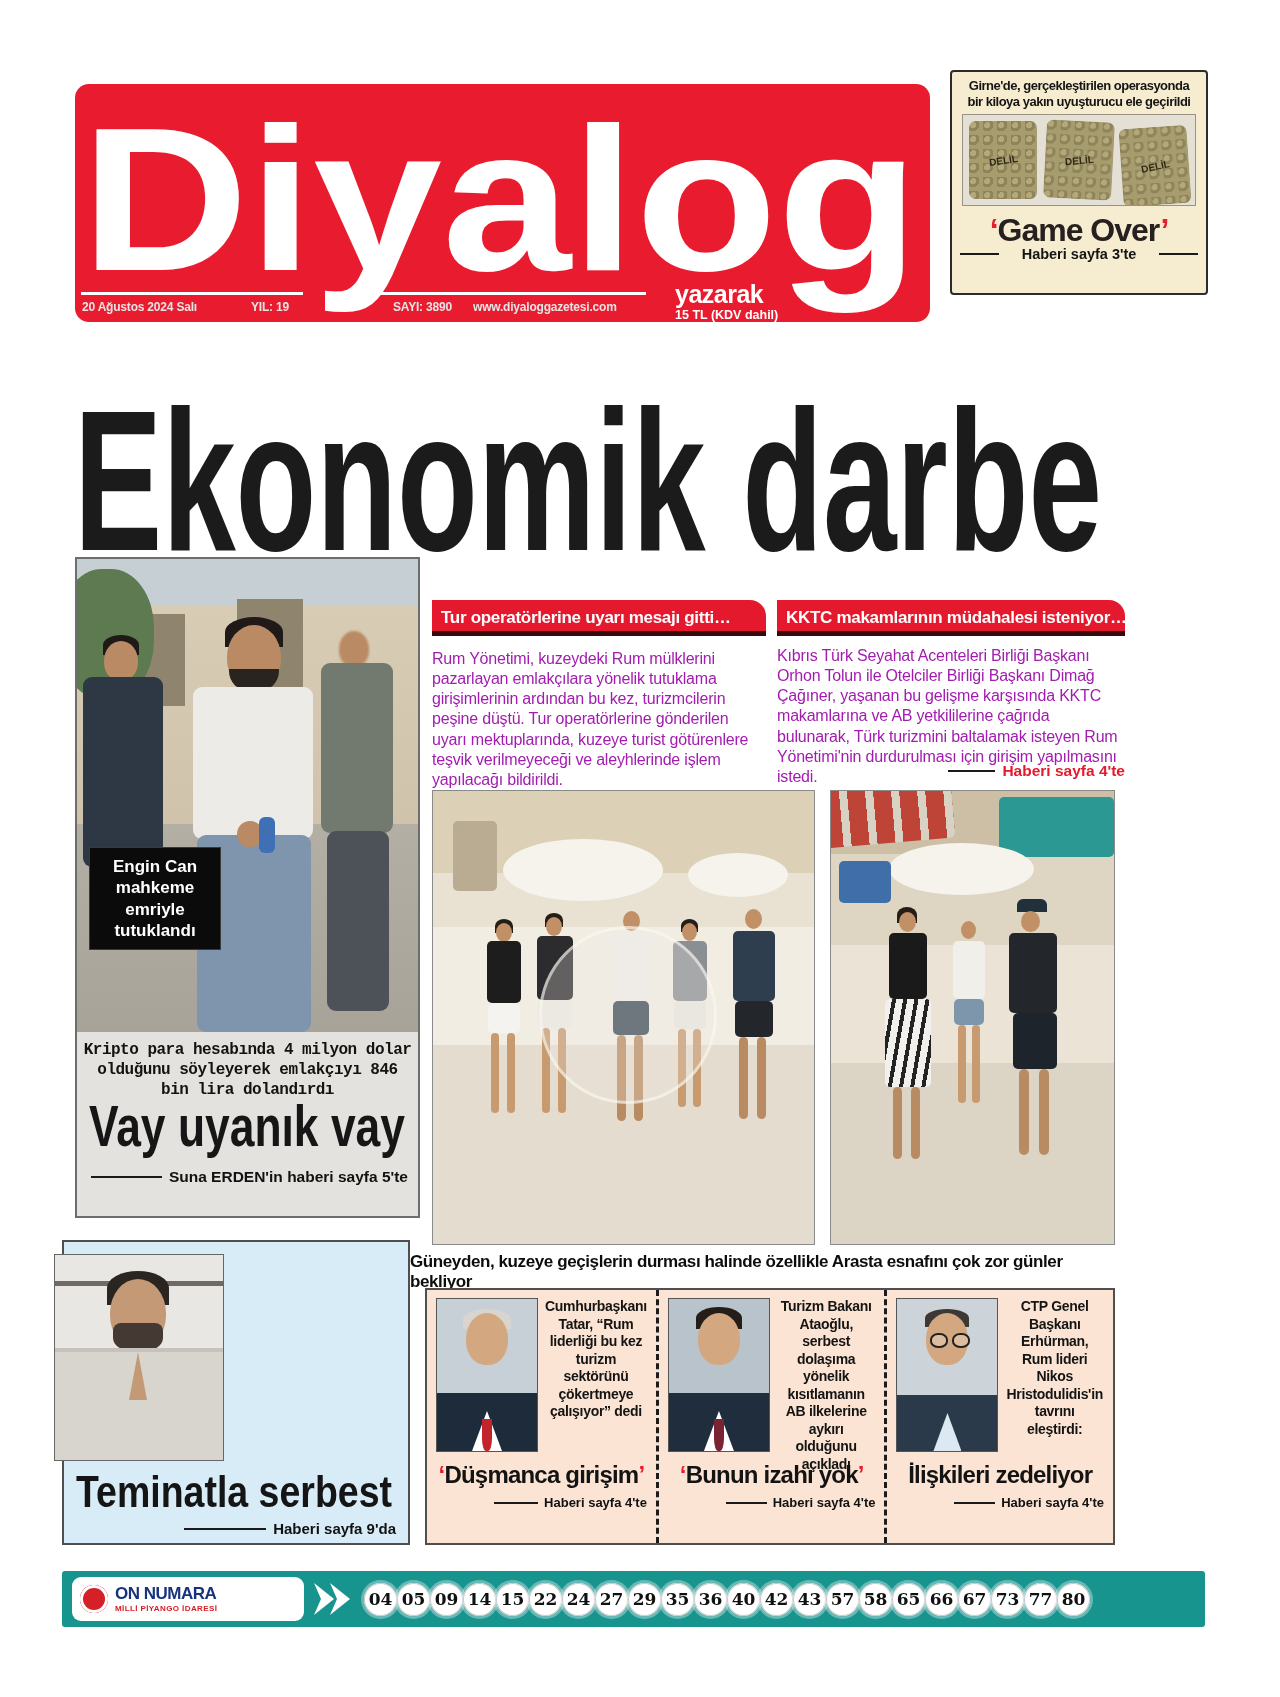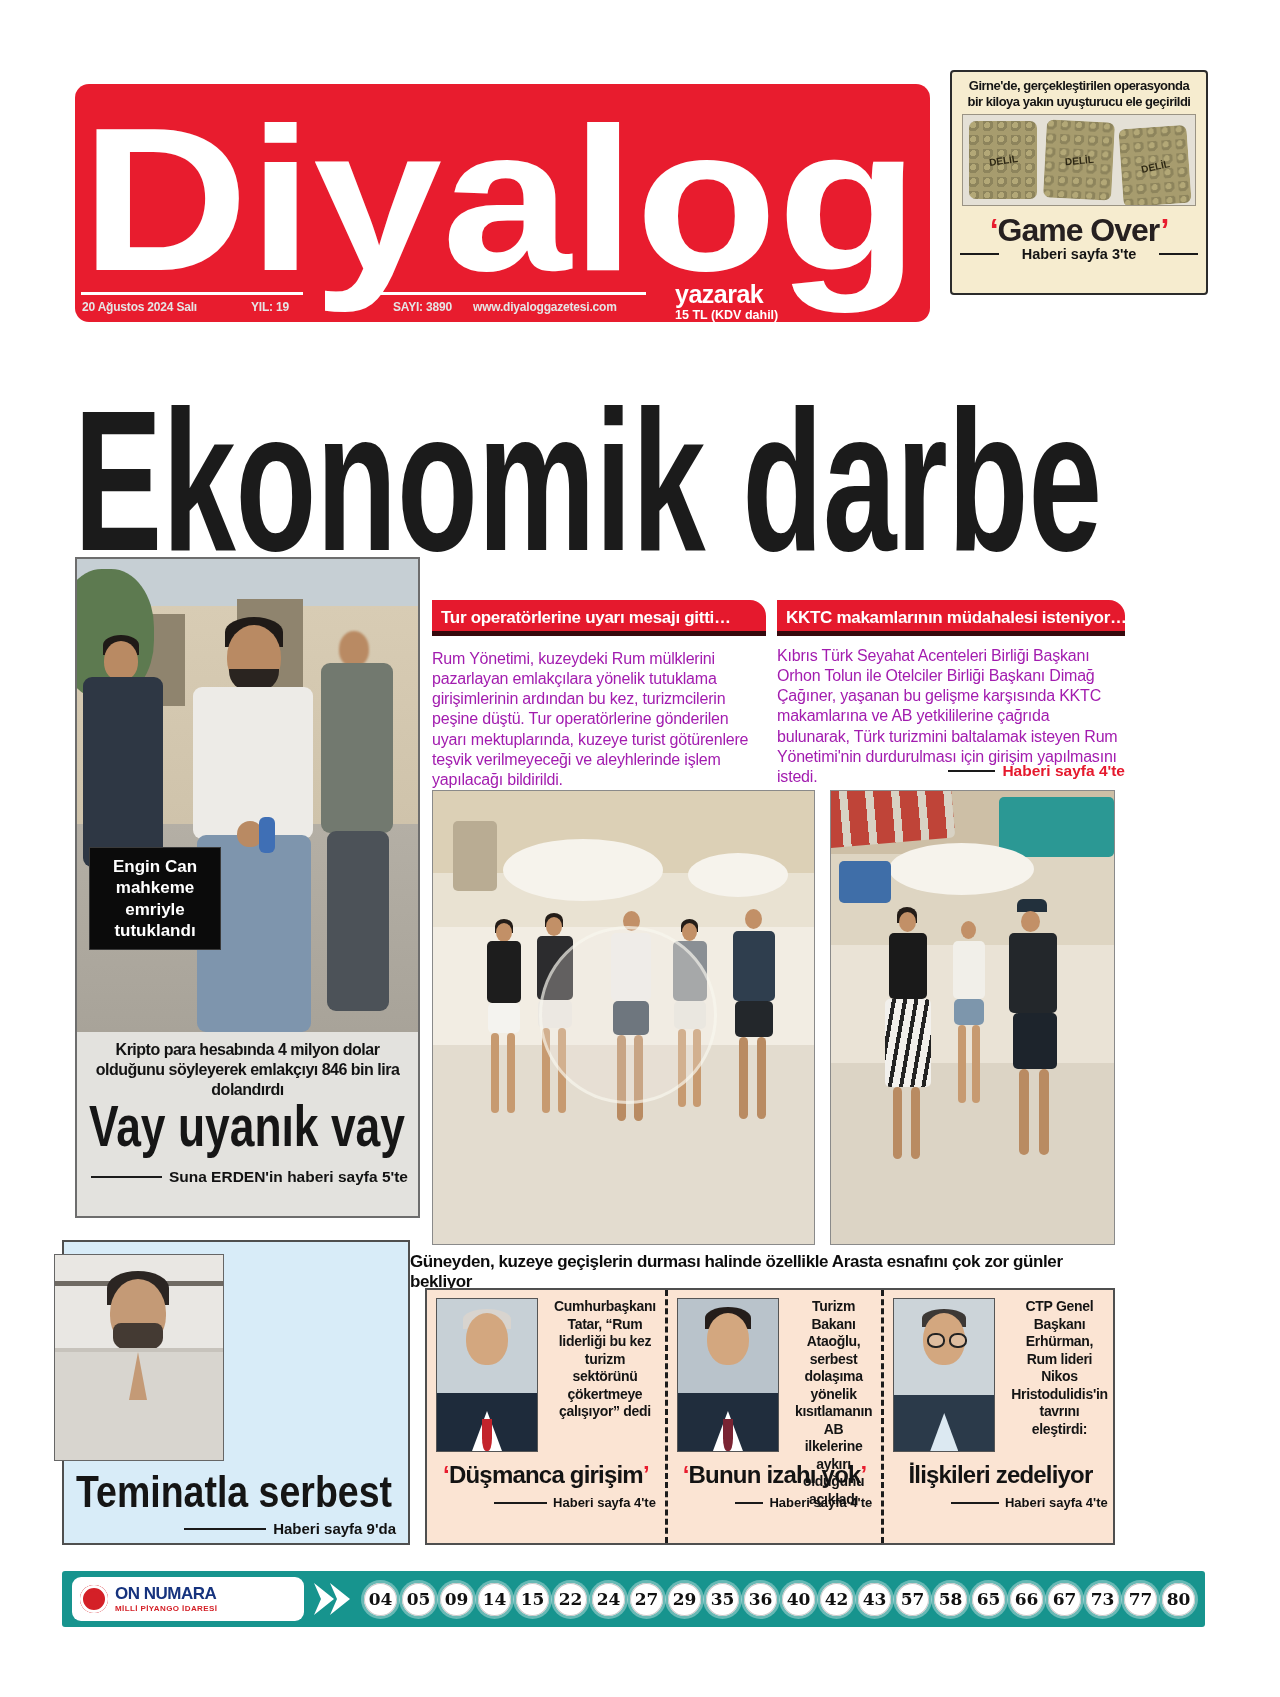--- a/index.html
+++ b/index.html
@@ -60,21 +60,21 @@
      background:linear-gradient(180deg,#c6cfd4 0%,#c6cfd4 10%,#d8ccb4 10%,#cfc3ab 56%,#b4afa5 56%,#a8a399 100%);}
   .ec-win{position:absolute;background:#8f846e;}
   .ec-foliage{position:absolute;left:-18px;top:10px;width:95px;height:130px;background:#5d7a50;border-radius:45%;}
   .ec-h{position:absolute;border-radius:50% 50% 46% 46%;background:#b98a63;}
   .ec-hair{position:absolute;border-radius:50% 50% 0 0;background:#1f1a17;}
   .ec-t{position:absolute;border-radius:9px;}
   .ec-label{position:absolute;left:12px;top:288px;width:132px;background:#0b0b0b;border:1px solid #3a3a3a;
             color:#fff;font-weight:bold;font-size:17px;text-align:center;line-height:1.25;padding:8px 4px;box-sizing:border-box;}
   .left-gray{position:absolute;left:0;top:473px;width:341px;height:184px;background:#e3e2de;}
   .left-deck{position:absolute;left:6px;top:8px;width:329px;text-align:center;font-weight:bold;font-size:16px;
-             letter-spacing:-0.5px;line-height:1.25;color:#131313;}
+             letter-spacing:-0.5px;line-height:1.25;color:#131313;font-family:Liberation Mono, monospace;}
   .left-headline{position:absolute;left:8px;top:58px;}
   .left-byline{position:absolute;left:14px;right:10px;top:136px;}
   .left-byline span{font-size:15.5px;color:#111;}
 
   
   .photo-frame{border:1.5px solid #8a8a8a;box-sizing:border-box;overflow:hidden;}
   .photo-street{left:432px;top:790px;width:383px;height:455px;
      background:linear-gradient(180deg,#dcd0b6 0 18%,#e9e2d2 18% 30%,#f2ede3 30% 56%,#e3dccf 56% 100%);}
   .photo-market{left:830px;top:790px;width:285px;height:455px;
      background:linear-gradient(180deg,#cdbfa6 0 14%,#ded5c2 14% 34%,#eae3d6 34% 60%,#dcd4c5 60% 100%);}
@@ -93,21 +93,21 @@
   .blue-photo{position:absolute;right:10px;top:12px;width:168px;height:205px;border:1.5px solid #666;}
   .blue-headline{position:absolute;left:10px;top:222px;}
   .blue-ref{position:absolute;left:120px;right:12px;top:278px;}
   .blue-ref span{font-size:15px;color:#111;}
 
   
   .panels{left:425px;top:1288px;width:690px;height:257px;background:#fbe4d3;border:2px solid #4f4f4f;
           box-sizing:border-box;display:flex;}
   .panel{flex:1;padding:8px 9px;box-sizing:border-box;display:flex;flex-direction:column;}
   .panel + .panel{border-left:3px dashed #1c1c1c;}
-  .panel-row{display:flex;gap:16px;height:156px;}
+  .panel-row{display:flex;gap:7px;height:156px;}
   .panel-photo{width:100px;height:152px;border:1.5px solid #555;flex:none;}
   .panel-text{flex:1;font-weight:bold;font-size:14px;text-align:center;line-height:1.25;letter-spacing:-0.3px;color:#141414;}
   .panel-headline{margin-top:7px;text-align:center;font-weight:bold;font-size:24px;letter-spacing:-0.8px;color:#131313;white-space:nowrap;}
   .panel-ref{margin-top:6px;display:flex;align-items:center;gap:6px;padding-left:58px;}
   .panel-ref .ln{flex:1;height:2px;background:#1a1a1a;}
   .panel-ref span{font-weight:bold;font-size:13px;color:#111;white-space:nowrap;}
   .rq{color:#e81c2e;}
 
   
   .portrait{position:relative;overflow:hidden;}
@@ -125,21 +125,21 @@
          display:flex;align-items:center;padding:0 10px;box-sizing:border-box;}
   .lotto-badge{width:232px;height:44px;background:#fff;border-radius:9px;display:flex;align-items:center;
                padding:2px 8px;box-sizing:border-box;gap:7px;flex:none;}
   .lotto-logo{width:28px;height:28px;border-radius:50%;background:#d42027;flex:none;
               box-shadow:inset 0 0 0 3px #fff, inset 0 0 0 6px #d42027;}
   .lotto-brand{font-weight:bold;font-size:17px;color:#16337e;letter-spacing:-0.5px;line-height:1;}
   .lotto-org{font-weight:bold;font-size:8px;color:#d42027;letter-spacing:0.4px;line-height:1;margin-top:3px;}
   .chevrons{display:flex;margin-left:10px;flex:none;}
   .chev{width:20px;height:32px;background:#fff;clip-path:polygon(0 0,100% 50%,0 100%,35% 50%);}
   .chev + .chev{margin-left:-4px;}
-  .lotto-nums{flex:1;display:flex;justify-content:space-between;align-items:center;margin-left:14px;}
+  .lotto-nums{flex:1;display:flex;justify-content:flex-start;align-items:center;margin-left:14px;}
   .lotto-num{width:33px;height:33px;border-radius:50%;background:#fff;color:#111;
              box-shadow:0 0 0 3px rgba(255,255,255,.35), inset 0 0 0 1px #c9c9c9;
              display:flex;align-items:center;justify-content:center;
              font-family:"DejaVu Serif",serif;font-weight:bold;font-size:17px;}
 </style>
 </head>
 <body>
 
 <div class="page">
 

